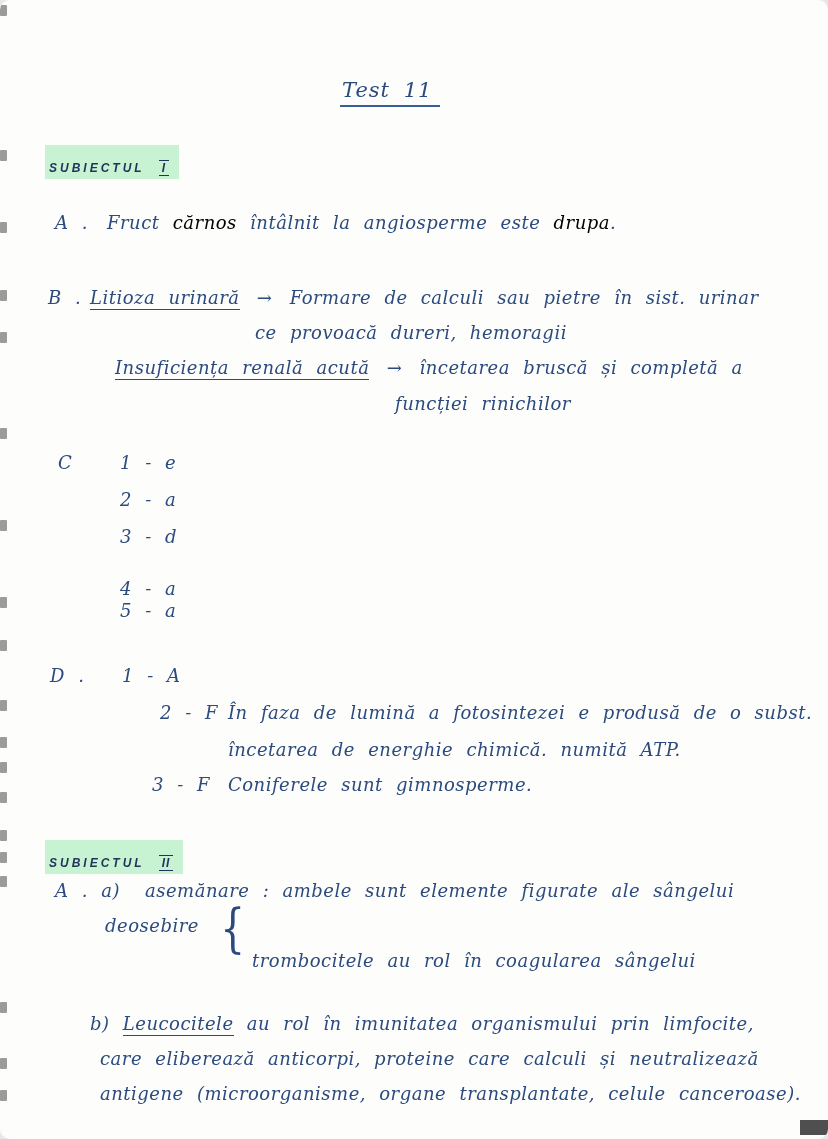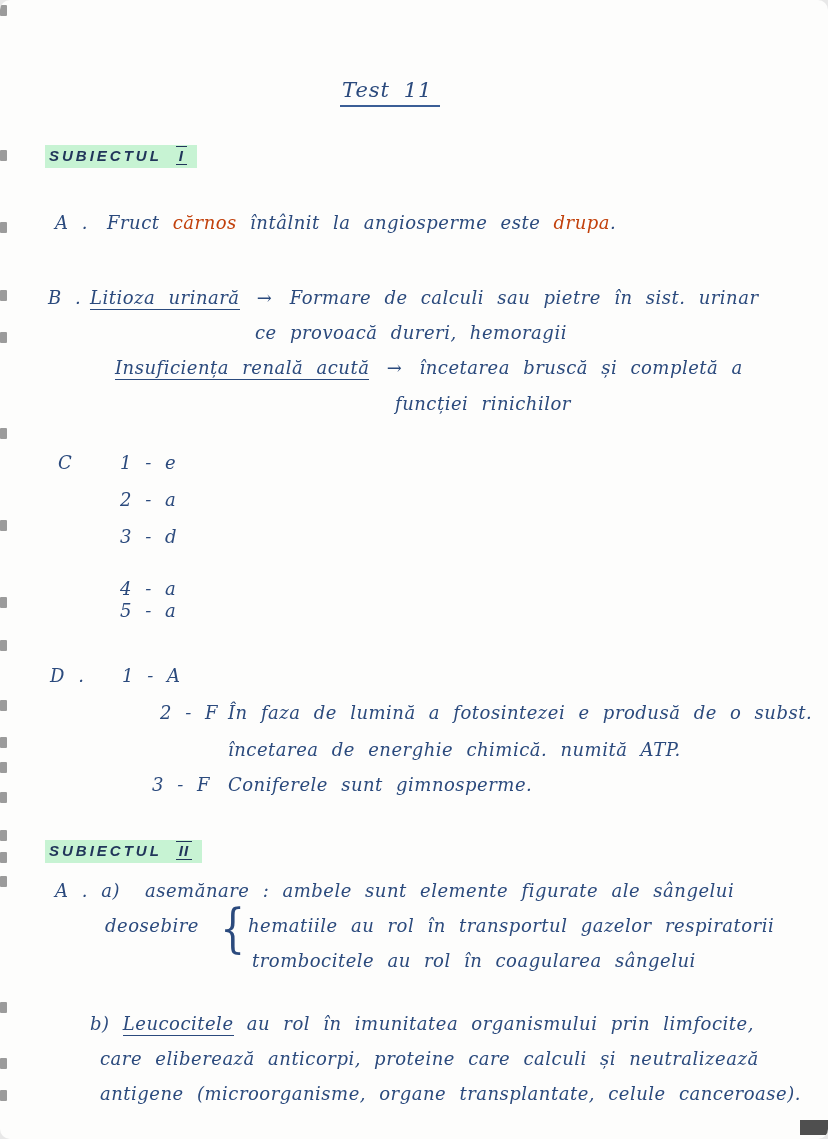--- a/index.html
+++ b/index.html
@@ -17,33 +17,33 @@
   .hw {
     position: absolute;
     font-family: "DejaVu Serif", serif;
     font-style: italic;
     color: #2b4a7d;
     font-size: 18px;
     letter-spacing: 0.5px;
     word-spacing: 7px;
     white-space: nowrap;
   }
-  .hw .red { color: #c2410c; }
+  .hw .red { color: #000000; }
   .hw .u { border-bottom: 1.6px solid #2b4a7d; padding-bottom: 1px; }
   
   .heading {
     position: absolute;
     font-family: "Liberation Sans", sans-serif;
     font-style: italic;
     font-weight: 600;
-    font-size: 15px;
+    font-size: 12px;
     letter-spacing: 3px;
     color: #21355a;
     background: #c7f3d3;
-    padding: 1px 10px 3px 4px;
+    padding: 15px 10px 3px 4px;
     white-space: nowrap;
   }
   .heading .numeral {
     display: inline-block;
     border-top: 1.6px solid #21355a;
     border-bottom: 1.6px solid #21355a;
     padding: 0 3px;
     margin-left: 14px;
     letter-spacing: 1px;
   }
@@ -157,21 +157,20 @@
   <div class="hw" style="top:774px; left:228px;">Coniferele sunt gimnosperme.</div>
 
   <div class="heading" style="top:840px; left:45px;">
     <span>SUBIECTUL</span><span class="numeral">II</span>
   </div>
 
   <div class="hw" style="top:880px; left:55px;">A . a)</div>
   <div class="hw" style="top:880px; left:145px;">asemănare : ambele sunt elemente figurate ale sângelui</div>
   <div class="hw" style="top:915px; left:105px;">deosebire</div>
   <div class="brace" style="top:898px; left:216px;">{</div>
-  <div class="hw" style="top:915px; left:248px;">hematiile au rol în transportul gazelor respiratorii</div>
   <div class="hw" style="top:950px; left:252px;">trombocitele au rol în coagularea sângelui</div>
 
   <div class="hw" style="top:1013px; left:90px;">
     <span>b)</span>
     <span class="u">Leucocitele</span>
     <span>au rol în imunitatea organismului prin limfocite,</span>
   </div>
   <div class="hw" style="top:1048px; left:100px;">care eliberează anticorpi, proteine care calculi și neutralizează</div>
   <div class="hw" style="top:1083px; left:100px;">antigene (microorganisme, organe transplantate, celule canceroase).</div>
 

